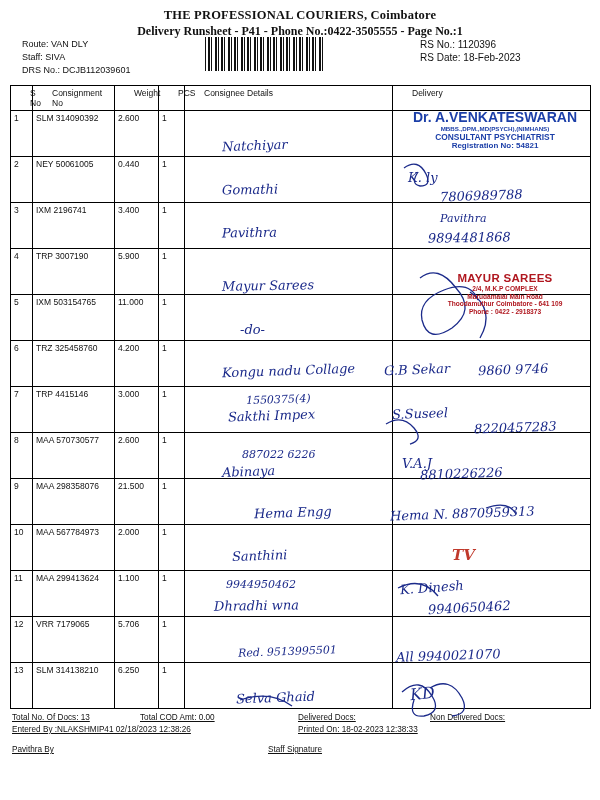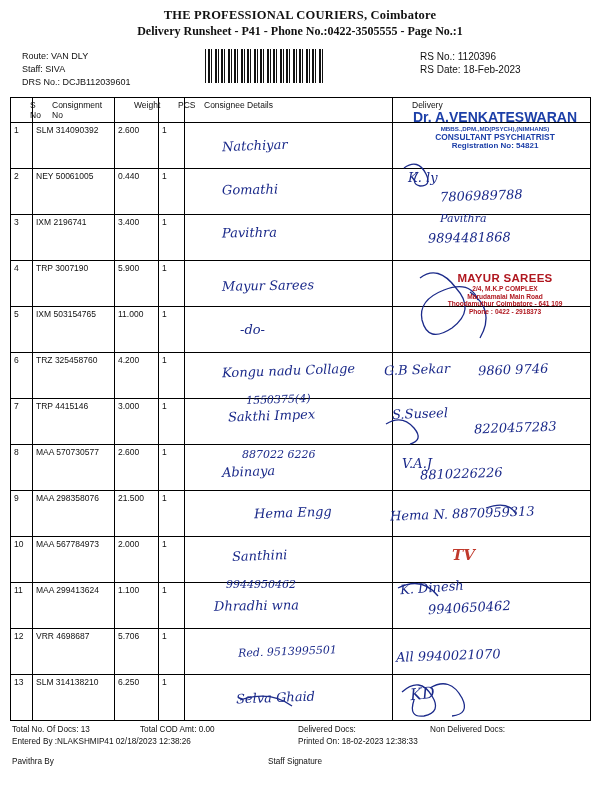--- a/index.html
+++ b/index.html
@@ -27,21 +27,21 @@
     text-align: center;
     font-weight: bold;
     font-size: 12.5px;
     letter-spacing: .2px;
     margin: 2px 0 1px 0;
   }
   .subtitle {
     text-align: center;
     font-weight: bold;
     font-size: 12px;
-    margin-bottom: 12px;
+    margin-bottom: 0;
   }
   .headgrid {
     position: relative;
     height: 46px;
     font-family: "Liberation Sans", sans-serif;
     font-size: 9px;
   }
   .hl { position: absolute; left: 4px; padding-left: 8px; }
   .hl1 { top: 0px; }
   .hl2 { top: 13px; }
@@ -142,21 +142,21 @@
   .stamp2 .m5 { font-size: 6.6px; font-weight: bold; }
   
   .footer {
     width: 580px;
     margin-top: 2px;
     font-family: "Liberation Sans", sans-serif;
     font-size: 8.2px;
     position: relative;
     height: 56px;
   }
-  .f-abs { position: absolute; }
+  .f-abs { position: absolute; text-decoration: underline; }
   .tv {
     position: absolute;
     color: #c0392b;
     font-family: "DejaVu Serif", serif;
     font-style: italic;
     font-size: 15px;
     font-weight: bold;
   }
 </style>
 </head>
@@ -279,21 +279,21 @@
       <tr>
         <td class="row-cell">11</td>
         <td class="row-cell">MAA 299413624</td>
         <td class="row-cell">1.100</td>
         <td class="row-cell">1</td>
         <td class="row-cell"></td>
         <td class="row-cell"></td>
       </tr>
       <tr>
         <td class="row-cell">12</td>
-        <td class="row-cell">VRR 4698687</td>
+        <td class="row-cell">VRR 7179065</td>
         <td class="row-cell">5.706</td>
         <td class="row-cell">1</td>
         <td class="row-cell"></td>
         <td class="row-cell"></td>
       </tr>
       <tr>
         <td class="row-cell">13</td>
         <td class="row-cell">SLM 314138210</td>
         <td class="row-cell">6.250</td>
         <td class="row-cell">1</td>

